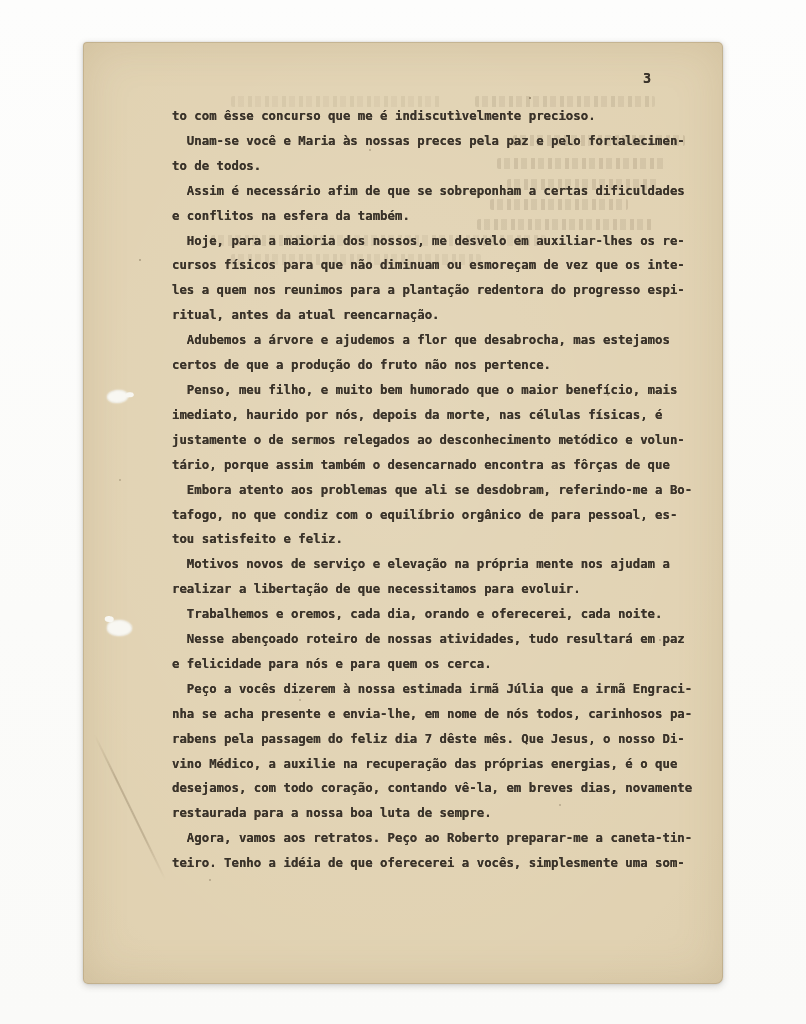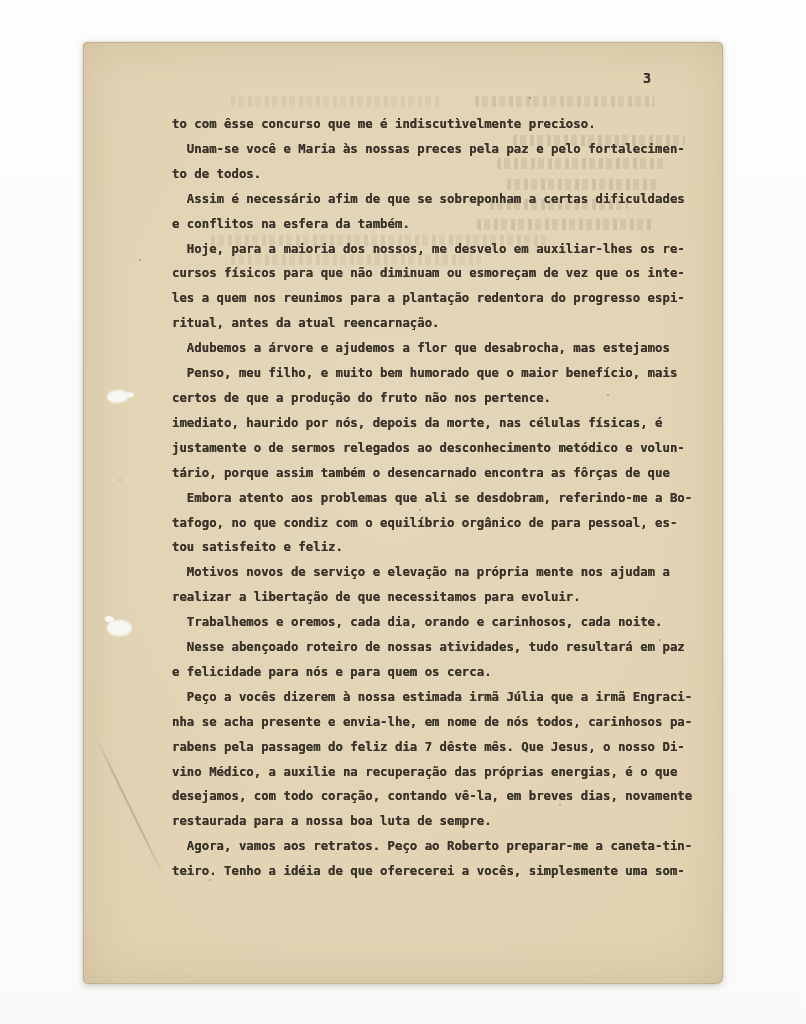--- a/index.html
+++ b/index.html
@@ -49,21 +49,20 @@
   }
   .text-block {
     position: absolute;
     left: 89px; top: 62px; right: 18px;
     font-size: 12.35px;
     font-weight: bold;
     line-height: 24.9px;
     color: var(--ink, #3a332a);
     text-shadow: 0 0 .55px rgba(52,45,36,.85);
     letter-spacing: 0;
-    margin-top: 8px;
   }
   .text-block .line { white-space: pre; }
   
   .bt {
     position: absolute;
     height: 11px;
     border-radius: 2px;
     opacity: .40;
     filter: blur(.7px);
     background: repeating-linear-gradient(90deg,
@@ -143,31 +142,31 @@
         <div class="line">to com êsse concurso que me é indiscutìvelmente precioso.</div>
         <div class="line">  Unam-se você e Maria às nossas preces pela paz e pelo fortalecimen-</div>
         <div class="line">to de todos.</div>
         <div class="line">  Assim é necessário afim de que se sobreponham a certas dificuldades</div>
         <div class="line">e conflitos na esfera da também.</div>
         <div class="line">  Hoje, para a maioria dos nossos, me desvelo em auxiliar-lhes os re-</div>
         <div class="line">cursos físicos para que não diminuam ou esmoreçam de vez que os inte-</div>
         <div class="line">les a quem nos reunimos para a plantação redentora do progresso espi-</div>
         <div class="line">ritual, antes da atual reencarnação.</div>
         <div class="line">  Adubemos a árvore e ajudemos a flor que desabrocha, mas estejamos</div>
+        <div class="line">certos de que a produção do fruto não nos pertence.</div>
         <div class="line">  Penso, meu filho, e muito bem humorado que o maior benefício, mais</div>
-        <div class="line">certos de que a produção do fruto não nos pertence.</div>
         <div class="line">imediato, haurido por nós, depois da morte, nas células físicas, é</div>
         <div class="line">justamente o de sermos relegados ao desconhecimento metódico e volun-</div>
         <div class="line">tário, porque assim também o desencarnado encontra as fôrças de que</div>
         <div class="line">  Embora atento aos problemas que ali se desdobram, referindo-me a Bo-</div>
         <div class="line">tafogo, no que condiz com o equilíbrio orgânico de para pessoal, es-</div>
         <div class="line">tou satisfeito e feliz.</div>
         <div class="line">  Motivos novos de serviço e elevação na própria mente nos ajudam a</div>
         <div class="line">realizar a libertação de que necessitamos para evoluir.</div>
-        <div class="line">  Trabalhemos e oremos, cada dia, orando e carinhosos, cada noite.</div>
+        <div class="line">  Trabalhemos e oremos, cada dia, orando e oferecerei, cada noite.</div>
         <div class="line">  Nesse abençoado roteiro de nossas atividades, tudo resultará em paz</div>
         <div class="line">e felicidade para nós e para quem os cerca.</div>
         <div class="line">  Peço a vocês dizerem à nossa estimada irmã Júlia que a irmã Engraci-</div>
         <div class="line">nha se acha presente e envia-lhe, em nome de nós todos, carinhosos pa-</div>
         <div class="line">rabens pela passagem do feliz dia 7 dêste mês. Que Jesus, o nosso Di-</div>
         <div class="line">vino Médico, a auxilie na recuperação das próprias energias, é o que</div>
         <div class="line">desejamos, com todo coração, contando vê-la, em breves dias, novamente</div>
         <div class="line">restaurada para a nossa boa luta de sempre.</div>
         <div class="line">  Agora, vamos aos retratos. Peço ao Roberto preparar-me a caneta-tin-</div>
         <div class="line">teiro. Tenho a idéia de que oferecerei a vocês, simplesmente uma som-</div>

